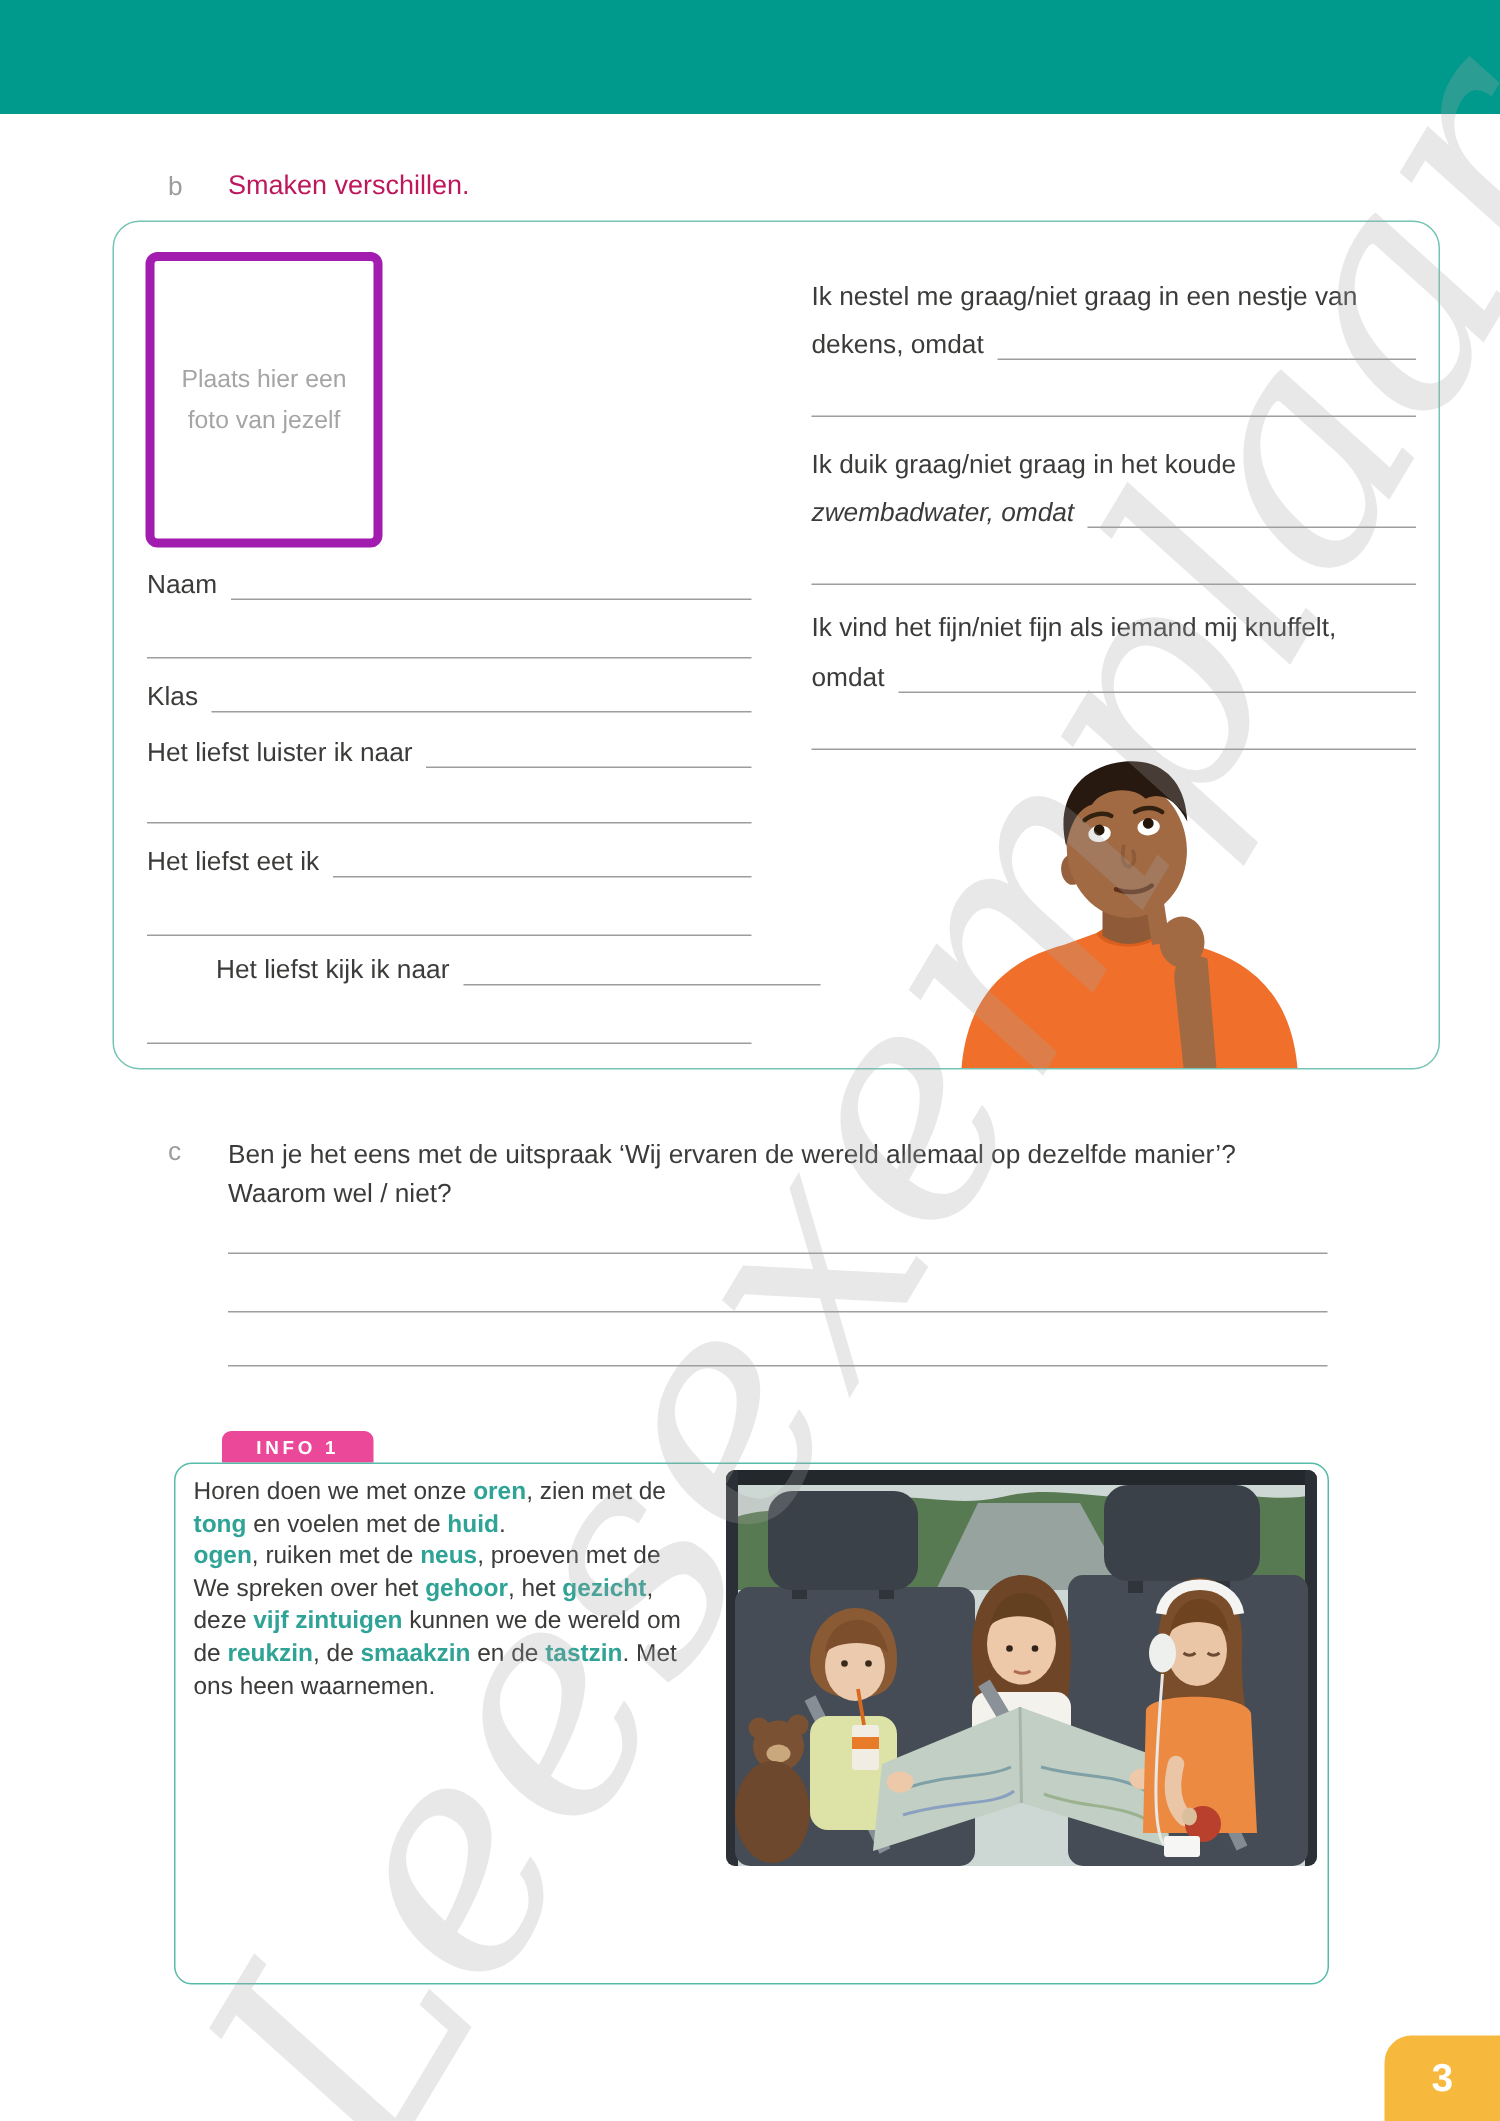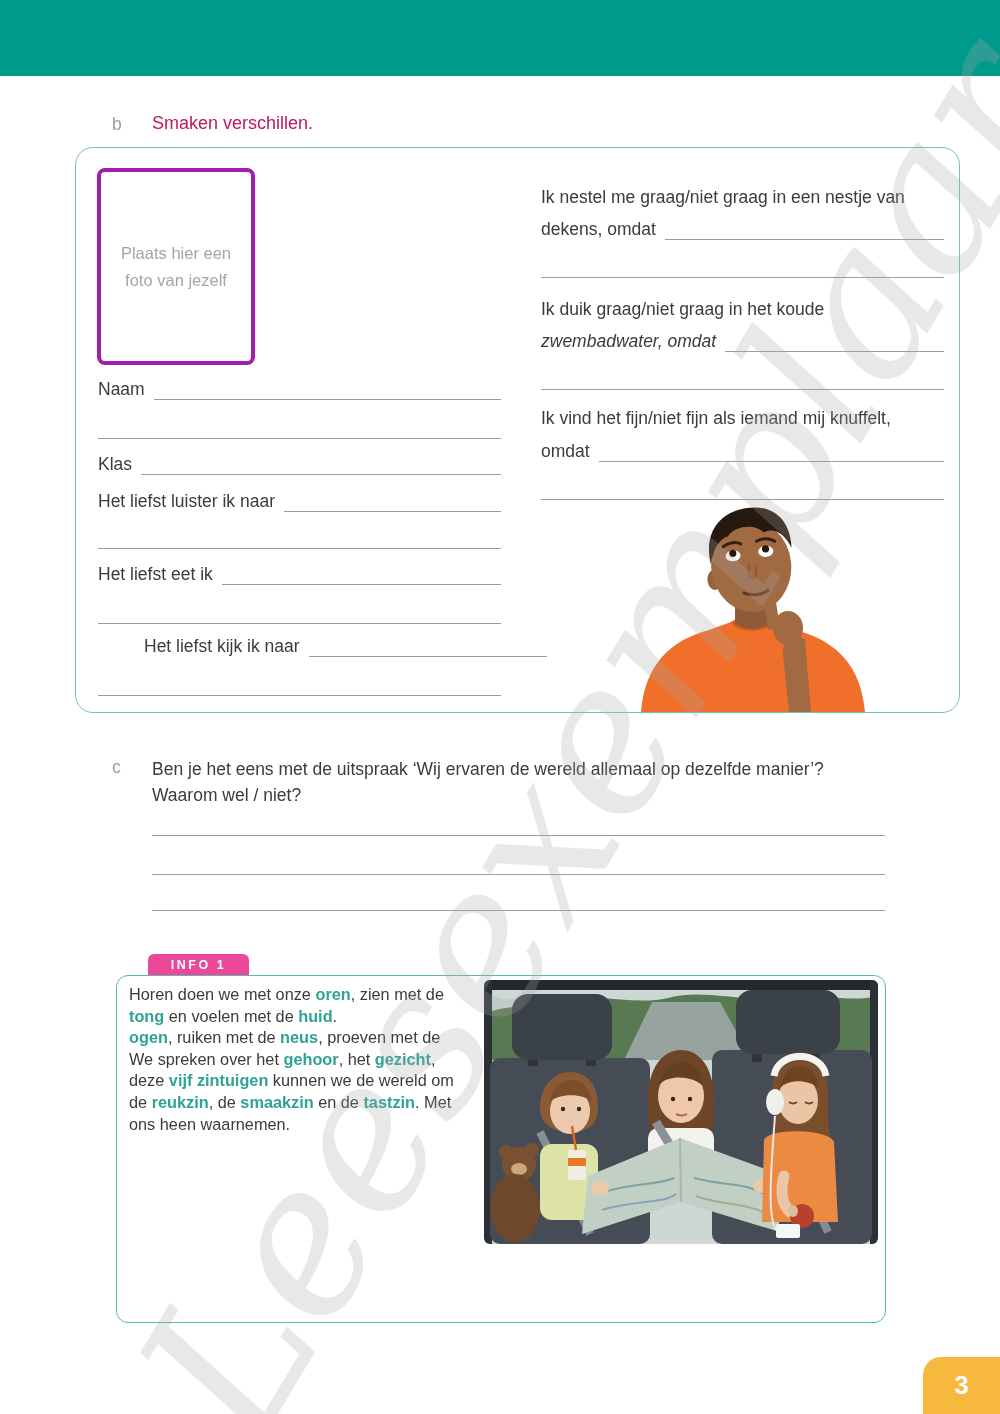--- a/index.html
+++ b/index.html
@@ -23,21 +23,21 @@
   .b-label { left:112px; top:114px; }
   .b-title { position:absolute; left:152px; top:113px; font-size:18px; color:#be185d; }
 
   
   .bbox {
     position:absolute; left:75px; top:147px; width:885px; height:566px;
     border:1.5px solid #74c4b4; border-radius:18px; box-sizing:border-box;
   }
   .photo-placeholder {
     position:absolute; left:21px; top:20px; width:158px; height:197px;
-    border:4px solid #a21caf; border-radius:8px; box-sizing:border-box;
+    border:6px solid #a21caf; border-radius:8px; box-sizing:border-box;
     display:flex; flex-direction:column; justify-content:center; align-items:center;
     color:#a5a5a5; font-size:16.5px; line-height:1.6;
   }
   .wline { border-bottom:1px solid #9d9d9c; }
   .field-row {
     position:absolute; left:22px; width:403px; height:22px;
     display:flex; align-items:flex-end; font-size:17.5px; white-space:nowrap;
   }
   .field-row .wline { flex:1; margin-left:9px; }
   .full-line { position:absolute; height:1px; border-bottom:1px solid #9d9d9c; }

